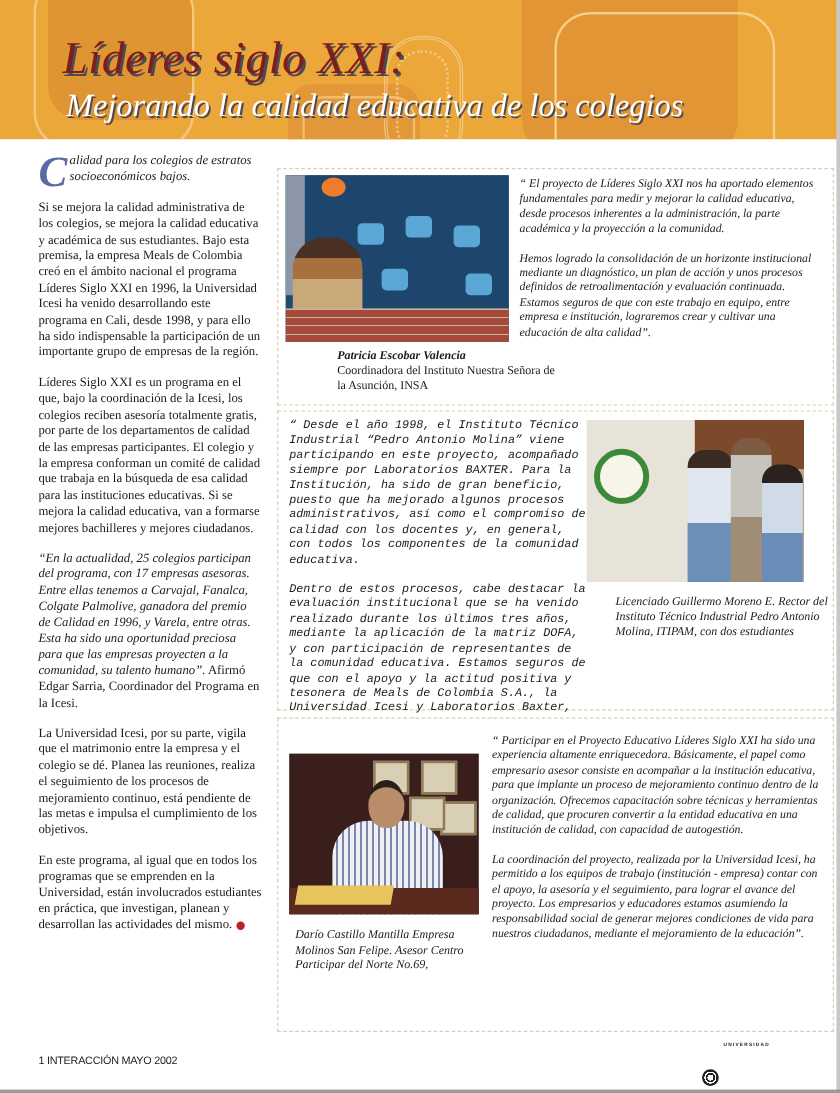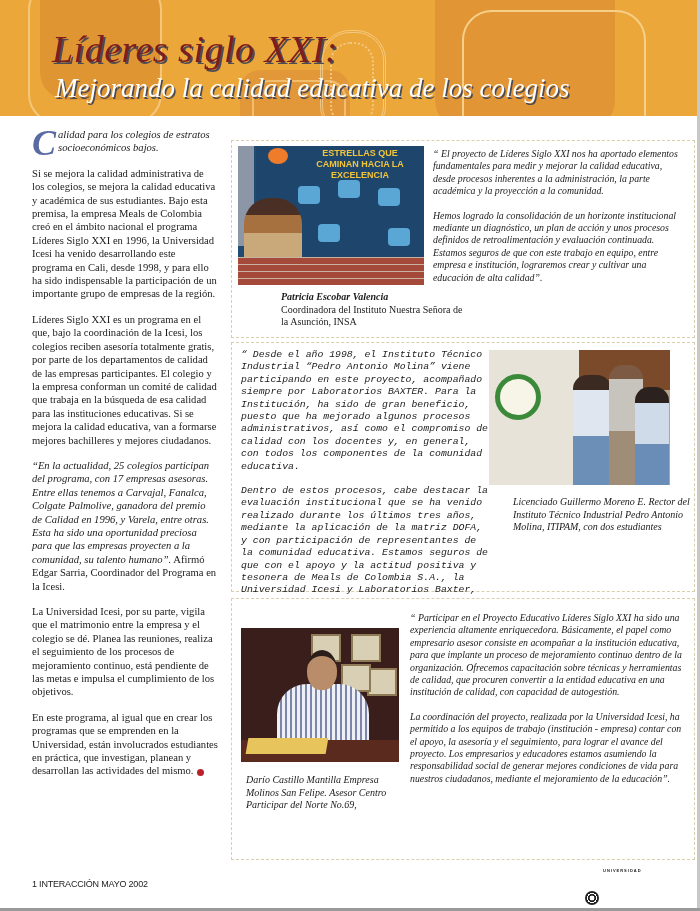--- a/index.html
+++ b/index.html
@@ -93,31 +93,30 @@
   <div class="title-1">Líderes siglo XXI:</div>
   <div class="title-2">Mejorando la calidad educativa de los colegios</div>
 </div>
 
 <div class="left-col">
   <p class="lead"><span class="dropcap">C</span><span>alidad para los colegios de estratos socioeconómicos bajos.</span></p>
   <p>Si se mejora la calidad administrativa de los colegios, se mejora la calidad educativa y académica de sus estudiantes. Bajo esta premisa, la empresa Meals de Colombia creó en el ámbito nacional el programa Líderes Siglo XXI en 1996, la Universidad Icesi ha venido desarrollando este programa en Cali, desde 1998, y para ello ha sido indispensable la participación de un importante grupo de empresas de la región.</p>
   <p>Líderes Siglo XXI es un programa en el que, bajo la coordinación de la Icesi, los colegios reciben asesoría totalmente gratis, por parte de los departamentos de calidad de las empresas participantes. El colegio y la empresa conforman un comité de calidad que trabaja en la búsqueda de esa calidad para las instituciones educativas. Si se mejora la calidad educativa, van a formarse mejores bachilleres y mejores ciudadanos.</p>
   <p><span class="quote">“En la actualidad, 25 colegios participan del programa, con 17 empresas asesoras. Entre ellas tenemos a Carvajal, Fanalca, Colgate Palmolive, ganadora del premio de Calidad en 1996, y Varela, entre otras. Esta ha sido una oportunidad preciosa para que las empresas proyecten a la comunidad, su talento humano”.</span><span> Afirmó Edgar Sarria, Coordinador del Programa en la Icesi.</span></p>
   <p>La Universidad Icesi, por su parte, vigila que el matrimonio entre la empresa y el colegio se dé. Planea las reuniones, realiza el seguimiento de los procesos de mejoramiento continuo, está pendiente de las metas e impulsa el cumplimiento de los objetivos.</p>
-  <p><span>En este programa, al igual que en crear los programas que se emprenden en la Universidad, están involucrados estudiantes en práctica, que investigan, planean y desarrollan las actividades del mismo.</span><span class="end-mark"></span></p>
+  <p><span>En este programa, al igual que en todos los programas que se emprenden en la Universidad, están involucrados estudiantes en práctica, que investigan, planean y desarrollan las actividades del mismo.</span><span class="end-mark"></span></p>
 </div>
 
 <div class="footer-left">1 INTERACCIÓN MAYO 2002</div>
 
 <div class="box box1"></div>
 <div class="photo photo1">
   <div class="board"></div>
   <div class="side"></div>
   <div class="swirl"></div>
-  <div class="banner-txt">ESTRELLAS QUE CAMINAN HACIA LA EXCELENCIA</div>
   <div class="star" style="left:60px;top:40px;"></div>
   <div class="star" style="left:100px;top:34px;"></div>
   <div class="star" style="left:140px;top:42px;"></div>
   <div class="star" style="left:80px;top:78px;"></div>
   <div class="star" style="left:150px;top:82px;"></div>
   <div class="person"></div>
   <div class="brick"></div>
 </div>
 <div class="caption cap1">
   <div class="name">Patricia Escobar Valencia</div>

